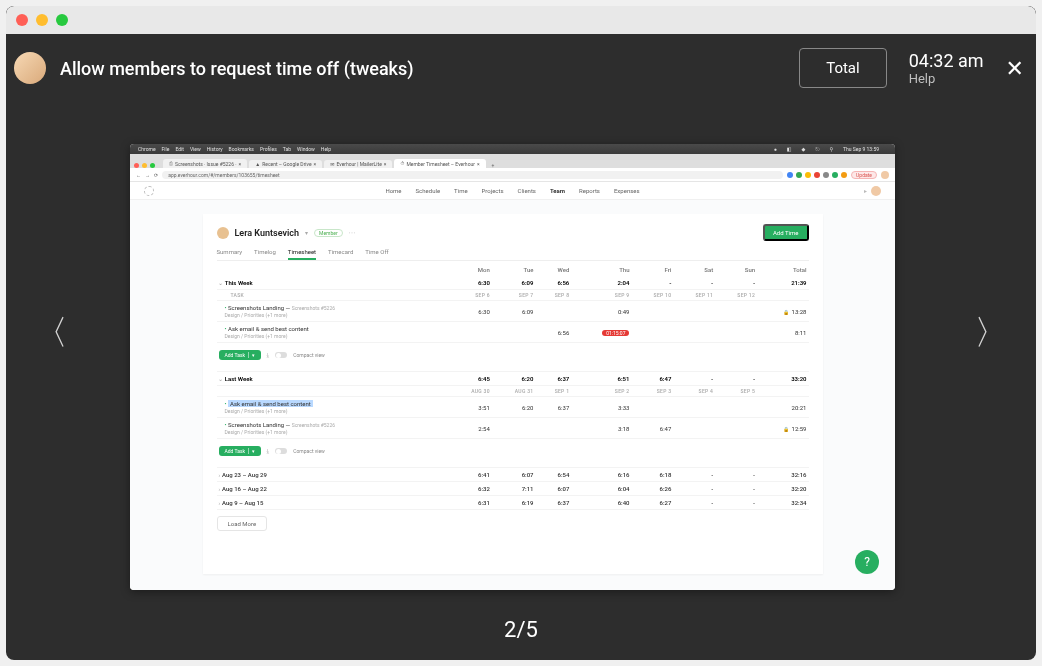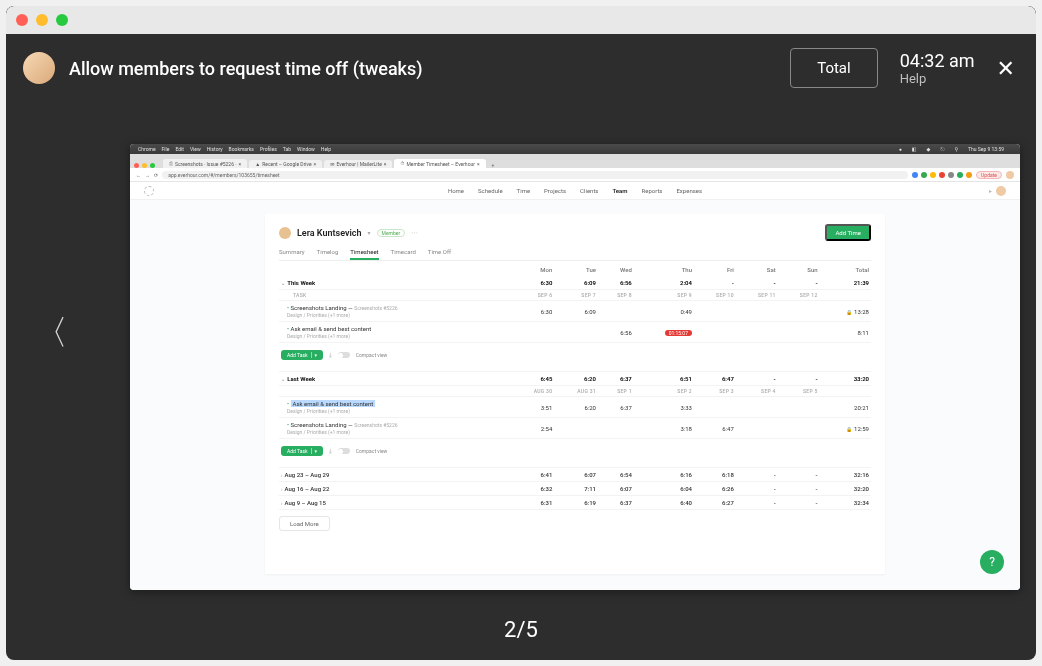--- a/index.html
+++ b/index.html
@@ -4,35 +4,35 @@
 <style>
   * { box-sizing: border-box; margin: 0; padding: 0; font-family: -apple-system, BlinkMacSystemFont, "Segoe UI", Roboto, Helvetica, Arial, sans-serif; }
   body { background: #f0f0f0; width: 1042px; height: 666px; overflow: hidden; }
   .window { background: #2d2d2d; border-radius: 8px; margin: 6px; height: 654px; position: relative; overflow: hidden; }
   .titlebar { background: #e8e8e8; height: 28px; display: flex; align-items: center; padding: 0 10px; border-top-left-radius: 8px; border-top-right-radius: 8px; }
   .traffic { display: flex; gap: 8px; }
   .dot { width: 12px; height: 12px; border-radius: 50%; }
   .dot.red { background: #ff5f56; }
   .dot.yellow { background: #ffbd2e; }
   .dot.green { background: #27c93f; }
-  .header { display: flex; align-items: center; padding: 14px 17px; color: #fff; }
+  .header { display: flex; align-items: center; padding: 14px 8px; color: #fff; }
   .avatar { width: 32px; height: 32px; border-radius: 50%; background: linear-gradient(135deg,#f7d9b5,#d9a97a); margin-right: 14px; }
   .title-block { flex: 1; }
   .title-main { font-size: 18px; font-weight: 500; color: #fff; }
   .title-sub { font-size: 13px; color: #bfbfbf; }
   .delete-btn { border: 1px solid #888; color: #fff; background: transparent; padding: 10px 26px; font-size: 15px; border-radius: 4px; margin-right: 22px; cursor: pointer; }
   .time-block { text-align: left; margin-right: 18px; }
   .time-main { font-size: 18px; color: #fff; }
   .time-sub { font-size: 13px; color: #bfbfbf; }
   .close-x { font-size: 22px; color: #fff; font-weight: 300; cursor: pointer; padding: 4px; }
   .arrow { position: absolute; top: 50%; transform: translateY(-50%); color: #fff; font-size: 34px; font-weight: 300; cursor: pointer; opacity: 0.8; }
   .arrow.left { left: 28px; }
   .arrow.right { right: 28px; }
   .counter { position: absolute; bottom: 18px; left: 50%; transform: translateX(-50%); color: #fff; font-size: 22px; }
-  .shot-frame { background: #fff; position: absolute; left: 124px; top: 138px; width: 890px; height: 446px; box-shadow: 0 2px 10px rgba(0,0,0,0.4); border-radius: 4px; overflow: hidden; font-size: 8px; color: #444; }
+  .shot-frame { background: #fff; position: absolute; left: 124px; top: 138px; width: 765px; height: 446px; box-shadow: 0 2px 10px rgba(0,0,0,0.4); border-radius: 4px; overflow: hidden; font-size: 8px; color: #444; }
   .mac-menubar { height: 10px; background: linear-gradient(#4a4a4a,#3a3a3a); color: #e0e0e0; display: flex; align-items: center; padding: 0 4px; font-size: 5px; }
   .mac-menubar .apple { color: #fff; margin-right: 4px; }
   .mac-menubar span { margin-right: 6px; }
   .mac-menubar .right { margin-left: auto; display: flex; gap: 4px; align-items: center; }
   .browser-tabs { height: 14px; background: #dedede; display: flex; align-items: flex-end; padding: 0 4px; gap: 2px; font-size: 5px; }
   .btab { background: #f1f1f1; border-radius: 3px 3px 0 0; padding: 1px 6px; display: flex; align-items: center; gap: 2px; color: #555; }
   .btab.active { background: #fff; }
   .addr-bar { height: 14px; background: #fff; border-bottom: 1px solid #e5e5e5; display: flex; align-items: center; padding: 0 6px; font-size: 5px; color: #666; gap: 4px; }
   .addr-bar .url { flex: 1; background: #f1f1f1; border-radius: 8px; padding: 1px 6px; }
   .addr-bar .ext { display: flex; gap: 3px; }

